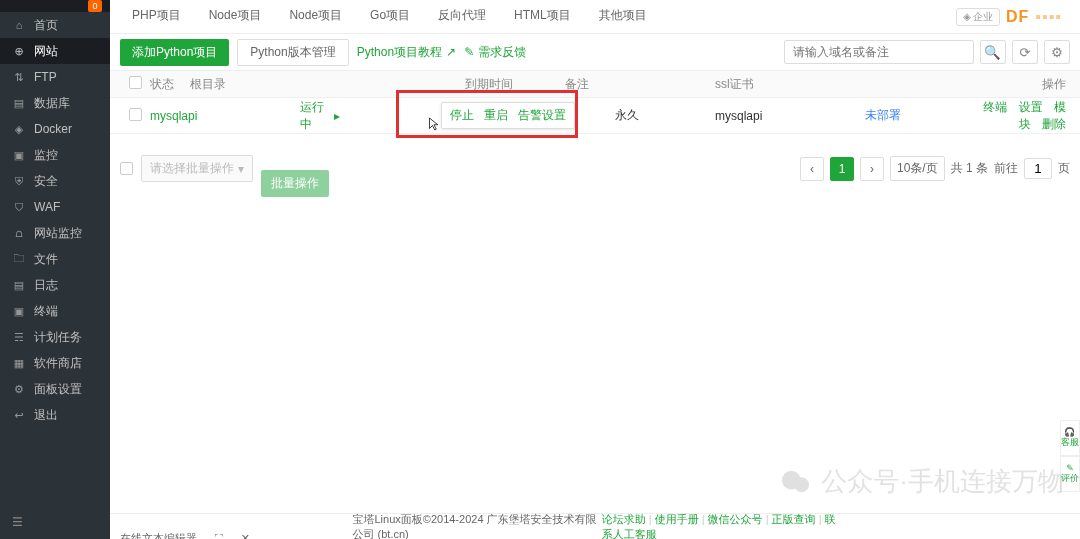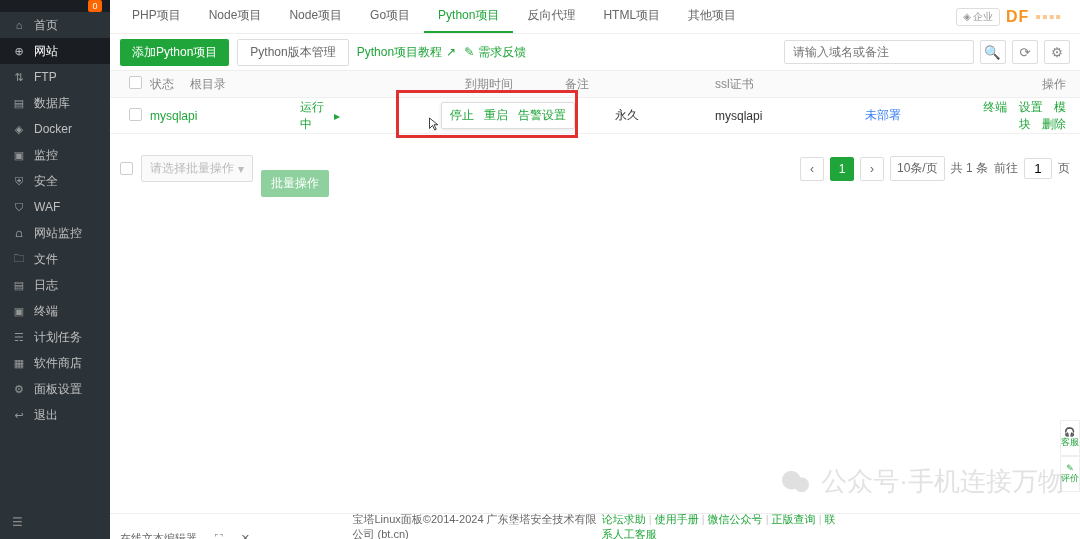--- a/index.html
+++ b/index.html
@@ -149,21 +149,20 @@
   <div class="sidebar-collapse">☰</div>
 </div>
 
 <div class="main">
   <div class="top-tabs">
     <div id="top-tabs-holder" style="display:flex;">
         <div class="top-tab">PHP项目</div>
         <div class="top-tab">Node项目</div>
         <div class="top-tab">Node项目</div>
         <div class="top-tab">Go项目</div>
-        <div class="top-tab active">Python项目</div>
         <div class="top-tab">反向代理</div>
         <div class="top-tab">HTML项目</div>
         <div class="top-tab">其他项目</div>
       </div>
     <div class="top-right">
       <span class="diamond-badge">◈ <span>企业</span></span>
       <span class="logo-area">DF</span>
       <span class="logo-area" style="color:#f7931e;opacity:0.5;">▪▪▪▪</span>
     </div>
   </div>

